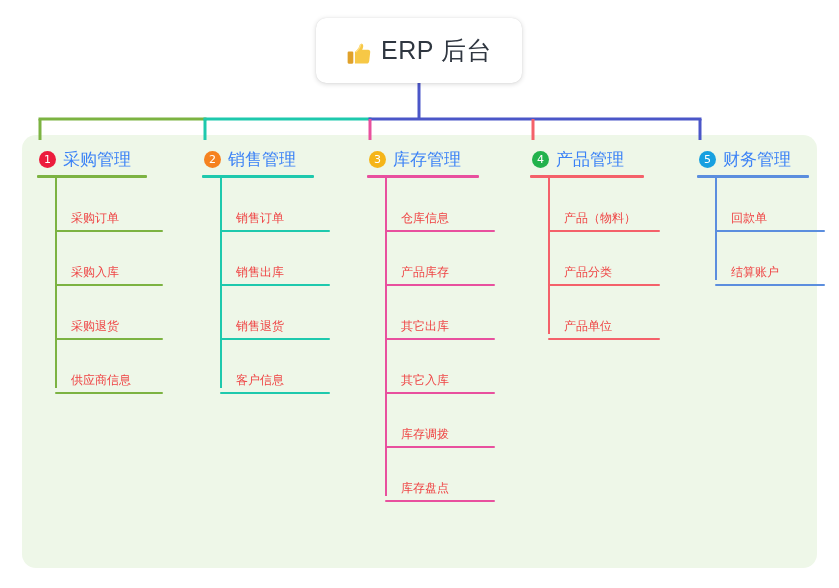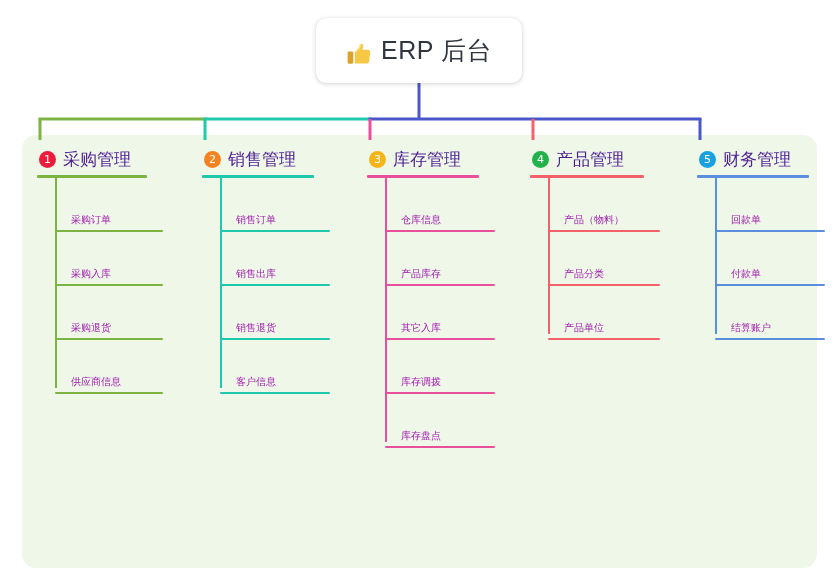--- a/index.html
+++ b/index.html
@@ -48,34 +48,34 @@
     display:flex;align-items:center;gap:7px;
     height:22px;margin-left:2px;
     white-space:nowrap;
   }
   .badge{
     width:17px;height:17px;border-radius:50%;
     color:#fff;font-size:11px;line-height:17px;
     text-align:center;flex:0 0 auto;
     font-family:"DejaVu Sans",sans-serif;
   }
-  .col-title{font-size:17px;color:#4c1d95;}
+  .col-title{font-size:17px;color:#3b82f6;}
   .head-rule{height:3px;margin-top:5px;border-radius:1px;}
 
   .items{position:relative;margin-top:0;}
   .spine{position:absolute;left:18px;top:0;bottom:6px;width:2px;}
   .item{
     position:relative;
     height:54px;
     padding-left:34px;
     display:flex;align-items:flex-end;
     box-sizing:border-box;
   }
   .item-label{
-    font-size:10px;color:#a21caf;
+    font-size:12px;color:#ef4444;
     padding-bottom:5px;white-space:nowrap;
   }
   .item-rule{
     position:absolute;left:18px;bottom:0;height:2px;border-radius:1px;
   }
 </style>
 </head>
 <body>
 
 <div id="canvas">
@@ -170,20 +170,24 @@
           <div class="spine" style="background: rgb(232, 80, 158);"></div>
           <div class="item">
             <span class="item-label">仓库信息</span>
             <div class="item-rule" style="background: rgb(232, 80, 158); width: 110px;"></div>
           </div>
           <div class="item">
             <span class="item-label">产品库存</span>
             <div class="item-rule" style="background: rgb(232, 80, 158); width: 110px;"></div>
           </div>
           <div class="item">
+            <span class="item-label">其它出库</span>
+            <div class="item-rule" style="background: rgb(232, 80, 158); width: 110px;"></div>
+          </div>
+          <div class="item">
             <span class="item-label">其它入库</span>
             <div class="item-rule" style="background: rgb(232, 80, 158); width: 110px;"></div>
           </div>
           <div class="item">
             <span class="item-label">库存调拨</span>
             <div class="item-rule" style="background: rgb(232, 80, 158); width: 110px;"></div>
           </div>
           <div class="item">
             <span class="item-label">库存盘点</span>
             <div class="item-rule" style="background: rgb(232, 80, 158); width: 110px;"></div>
@@ -218,23 +222,19 @@
           <span class="col-title">财务管理</span>
         </div>
         <div class="head-rule" style="background: rgb(91, 142, 222); width: 112px;"></div>
         <div class="items">
           <div class="spine" style="background: rgb(91, 142, 222);"></div>
           <div class="item">
             <span class="item-label">回款单</span>
             <div class="item-rule" style="background: rgb(91, 142, 222); width: 110px;"></div>
           </div>
           <div class="item">
-            <span class="item-label">付款单</span>
-            <div class="item-rule" style="background: rgb(91, 142, 222); width: 110px;"></div>
-          </div>
-          <div class="item">
             <span class="item-label">结算账户</span>
             <div class="item-rule" style="background: rgb(91, 142, 222); width: 110px;"></div>
           </div>
         </div>
       </div>
     </div>
 </div>
 
 </body></html>

